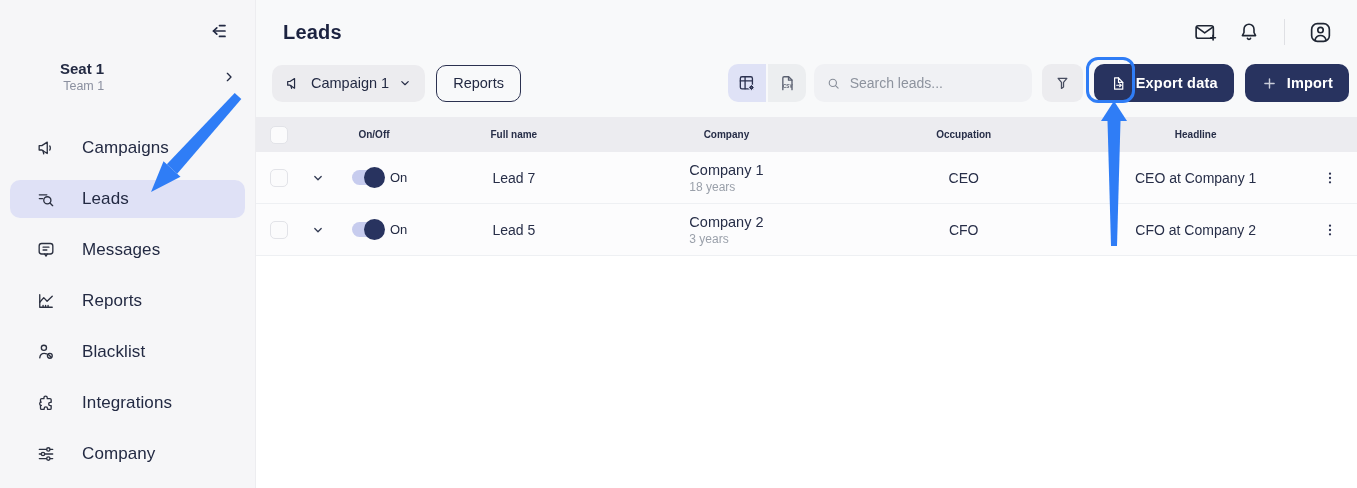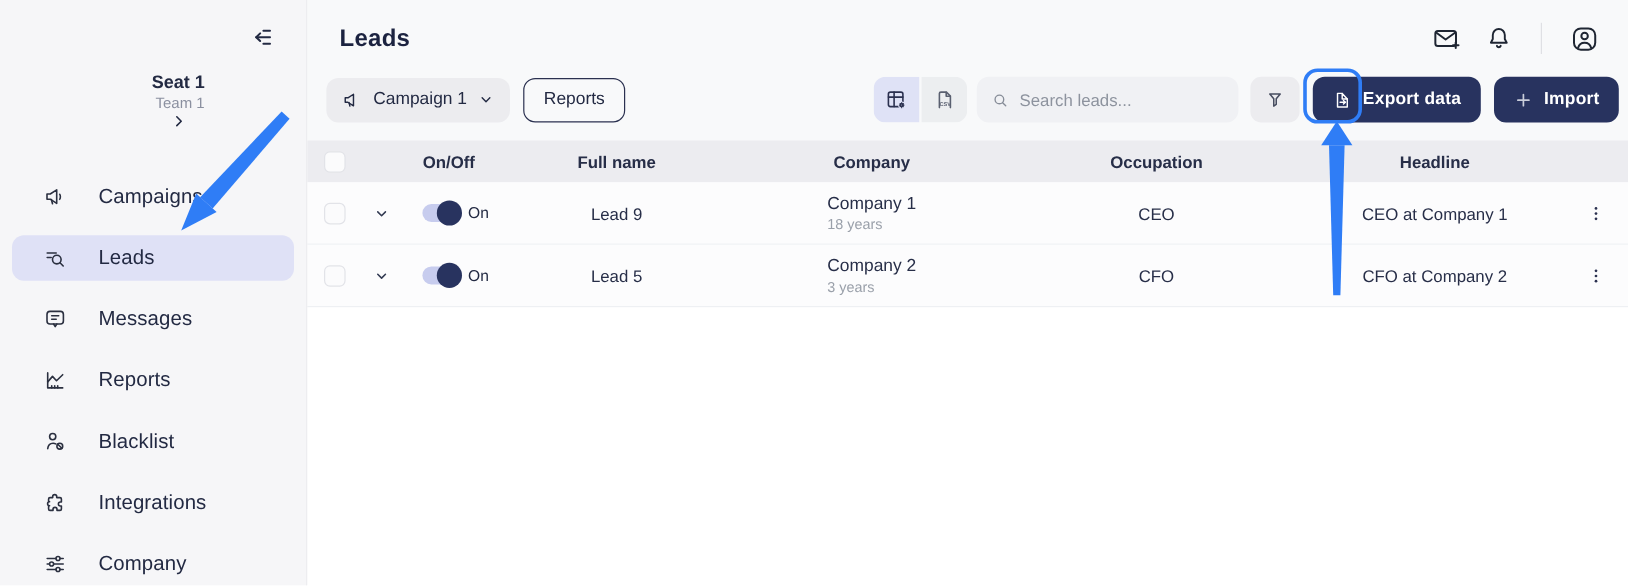--- a/index.html
+++ b/index.html
@@ -21,21 +21,20 @@
   }
   .collapse-btn {
     position:absolute; top:18px; right:24px;
     width:26px; height:26px; display:flex; align-items:center; justify-content:center;
     cursor:pointer; color:#232a43;
   }
   .seat-block {
     margin:46px 18px 0 60px;
     display:flex; align-items:center; justify-content:space-between;
     cursor:pointer;
-    flex-direction:column;
   }
   .seat-name { font-size:15px; font-weight:600; color:#232a43; }
   .seat-team { font-size:12.5px; color:#8b90a0; margin-top:2px;text-align:right; }
   .seat-chevron { color:#232a43; display:flex; }
   .nav { margin-top:36px; padding:0 10px; display:flex; flex-direction:column; gap:13px; }
   .nav-item {
     display:flex; align-items:center; gap:26px;
     padding:8px 12px 8px 26px;
     border-radius:10px; cursor:pointer;
     color:#2b3040;
@@ -95,21 +94,21 @@
     letter-spacing:.2px;
     text-align:center;
   }
   
   .trow {
     display:grid;
     grid-template-columns:46px 32px 80px 0.93fr 1.05fr 1.16fr 1fr 54px;
     align-items:center;
   }
   .thead { background:#ececf0; height:35px; }
-  .thead .cell { font-size:14px; font-weight:700; color:#272e48; }
+  .thead .cell { font-size:10px; font-weight:700; color:#272e48; }
   .drow { height:52px; background:#fcfcfd; border-bottom:1px solid #eef0f3; }
   .cell { display:flex; align-items:center; justify-content:center; font-size:14px; color:#272e48; text-align:center; }
   .cell.onoff { justify-content:flex-start; padding-left:18px; gap:7px; }
   .checkbox {
     width:18px; height:18px; border-radius:5px;
     border:1.5px solid #e2e3e8; background:#fbfbfc; cursor:pointer; display:block;
   }
   .expander { color:#323a52; cursor:pointer; display:flex; }
   .toggle {
     position:relative; width:31px; height:15px; background:#c7ccee; border-radius:8px;
@@ -364,21 +363,21 @@
               <path d="M6.5 9.5 12 15l5.5-5.5"></path>
             </svg>
       </span>
         </div>
       <div class="cell onoff">
         <span class="toggle">
             <span class="knob"></span>
           </span>
         <span class="on-label">On</span>
       </div>
-      <div class="cell">Lead 9</div>
+      <div class="cell">Lead 7</div>
       <div class="cell">
           <div class="cblock">
         <div class="cname">Company 1</div>
         <div class="csub">18 years</div>
       </div>
         </div>
       <div class="cell">CEO</div>
       <div class="cell">CEO at Company 1</div>
       <div class="cell">
           <span class="kebab">

